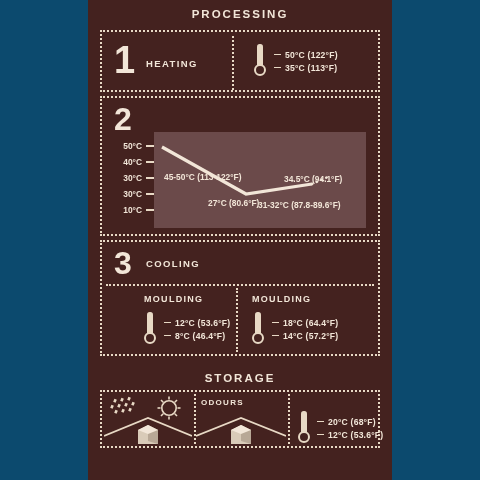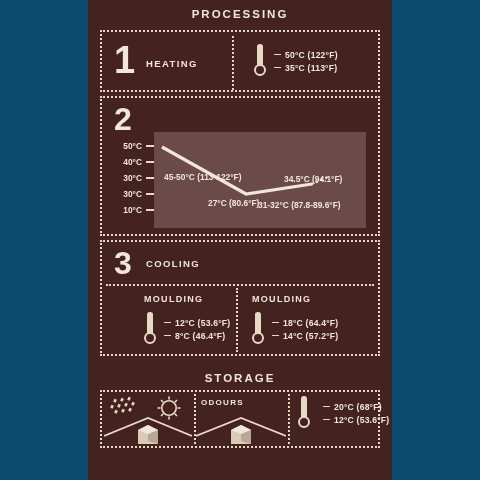--- a/index.html
+++ b/index.html
@@ -218,21 +218,21 @@
         <div class="sublabel" style="position:absolute;left:5px;top:4px;font-size:8px;">ODOURS</div>
         <svg width="90" height="50" viewBox="0 0 90 50" style="position:absolute;left:0;top:0;">
           <polyline points="0,42 45,24 90,42" fill="none" stroke="#e8d9c5" stroke-width="1.8"></polyline>
           <polygon points="35,36 45,31 55,36 55,50 35,50" fill="#d9cbb8"></polygon>
           <polygon points="45,31 55,36 55,50 45,47" fill="#b8a896"></polygon>
           <polygon points="35,36 45,31 55,36 45,40" fill="#f2e6d8"></polygon>
         </svg>
       </div>
 
       <div class="icoCell" style="left:188px;top:2px;width:86px;height:50px;">
-        <div style="position:absolute;left:8px;top:2px;display:flex;align-items:center;gap:13px;">
+        <div style="position:absolute;left:8px;top:17px;display:flex;align-items:center;gap:7px;">
           <div class="thermo">
             <div class="stem"></div>
               <div class="bulb"></div>
           </div>
           <div>
             <div class="temprow">
               <span class="dash"></span>
               <span class="temp">20°C (68°F)</span>
             </div>
             <div class="temprow">

